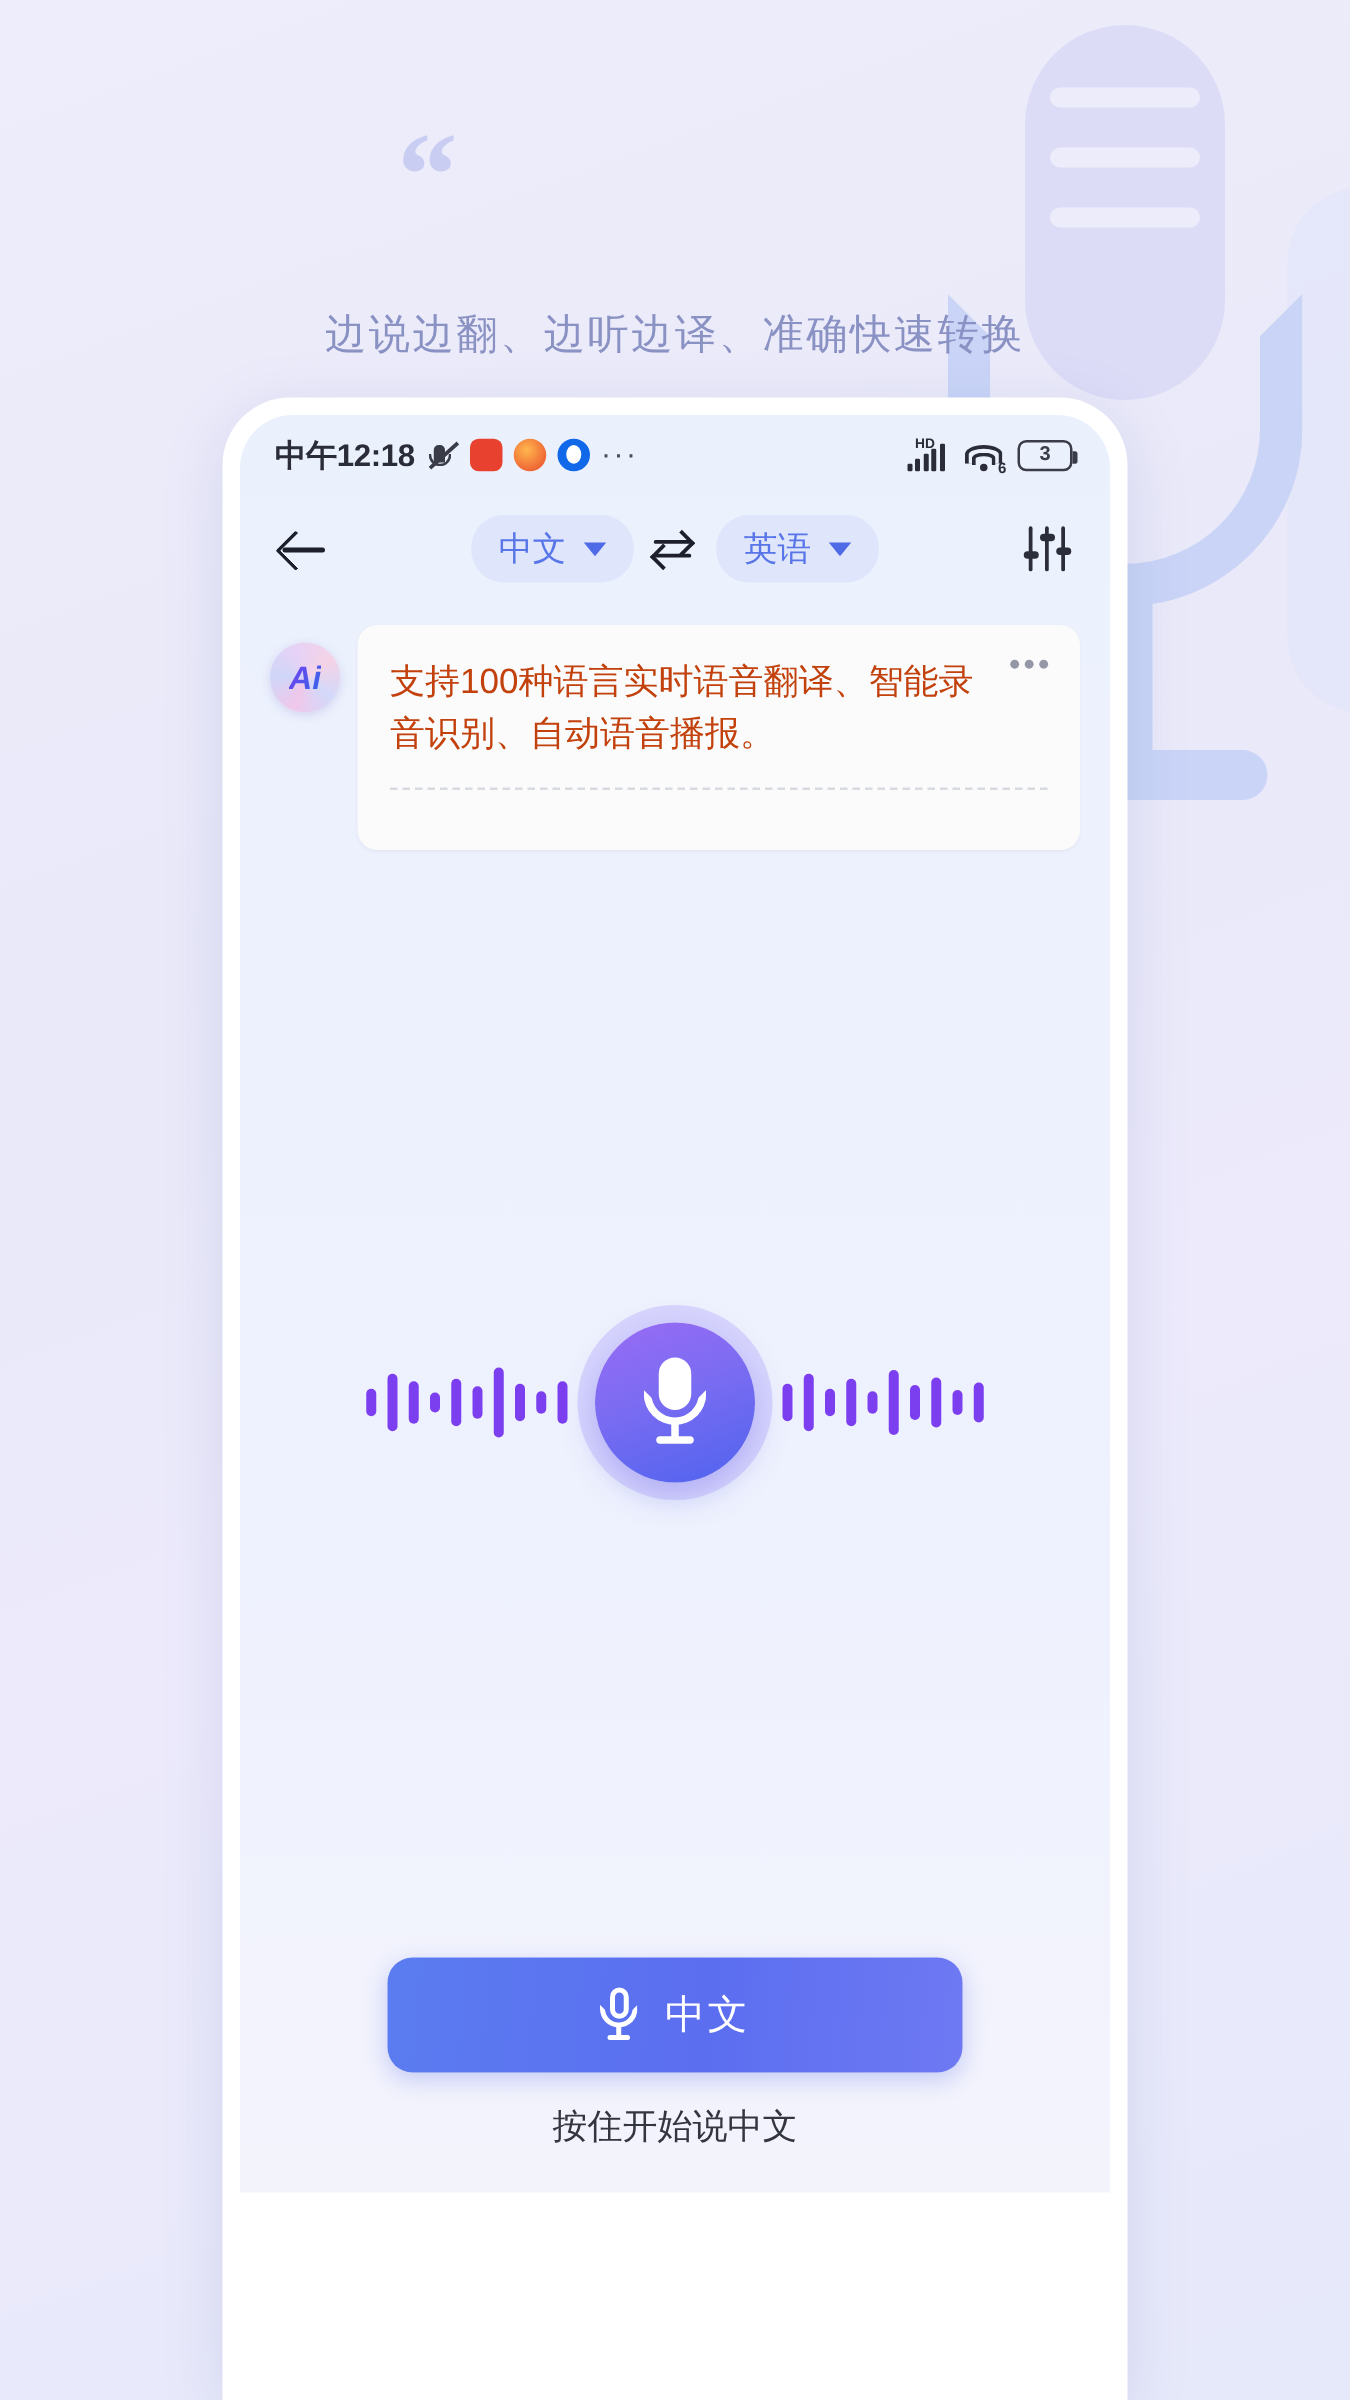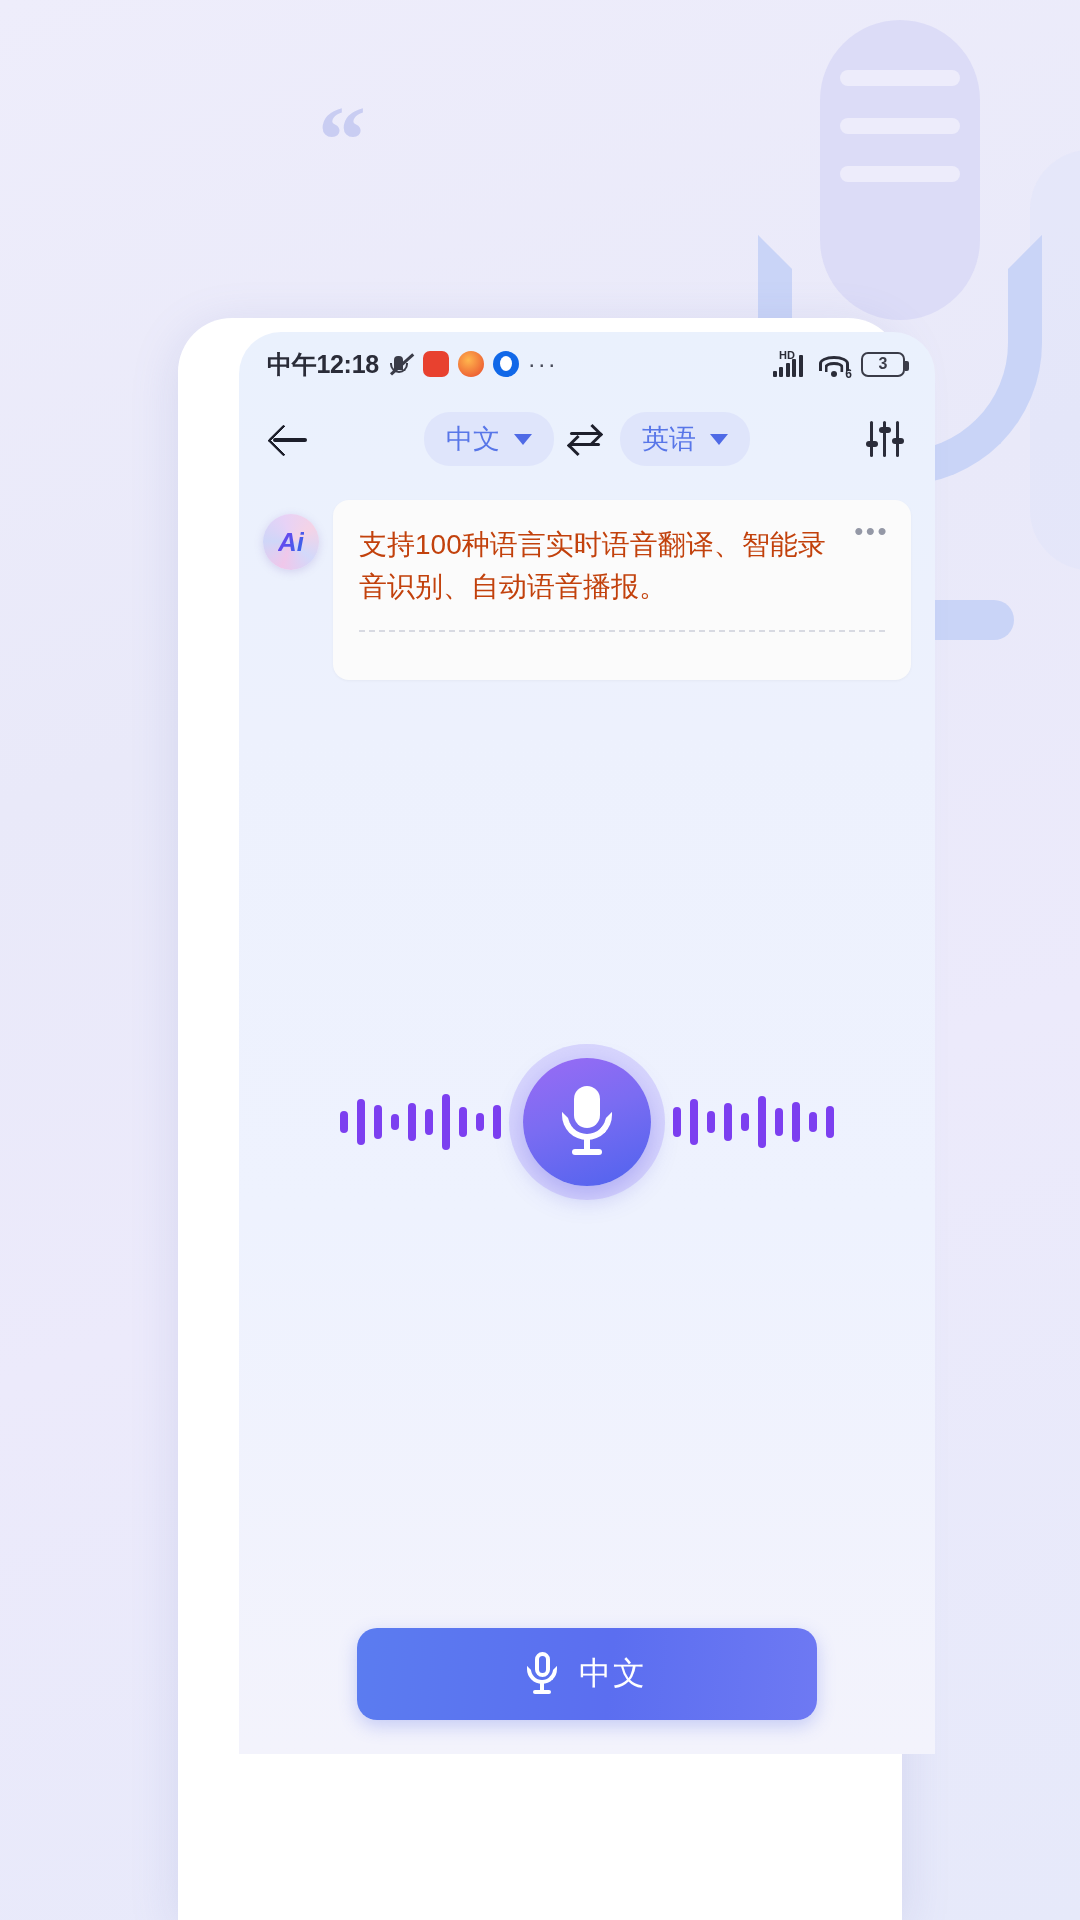--- a/index.html
+++ b/index.html
@@ -41,21 +41,21 @@
            letter-spacing:4px; color:#4b6ce0; }
   .subtitle { position:absolute; top:245px; width:1080px; font-size:33px; color:#8a92c4;
               letter-spacing:2px; }
 
   
   .phone { position:absolute; left:178px; top:318px; width:724px; height:1602px;
            background:#ffffff; border-radius:54px 54px 0 0;
            box-shadow: 0 10px 48px rgba(110,120,190,.18); padding:14px 14px 0 14px; }
   .screen { width:696px; height:1422px; border-radius:42px 42px 0 0; overflow:hidden;
             background:linear-gradient(180deg,#eaf1fd 0%,#edf1fd 28%,#eef2fe 62%,#f3f3fc 100%);
-            position:relative;margin-left:47px; }
+            position:relative; }
 
   
   .statusbar { height:64px; display:flex; align-items:center; justify-content:space-between;
                padding:0 30px 0 28px; }
   .sb-left { display:flex; align-items:center; gap:9px; }
   .sb-time { font-size:25px; font-weight:600; color:#2a2c38; letter-spacing:-.3px;}
   .ic-mute { width:26px; height:26px; position:relative; }
   .ic-mute .body { position:absolute; left:6px; top:5px; width:9px; height:14px;
                    background:#3a3c48; border-radius:4px 4px 0 0;}
   .ic-mute .bowl { position:absolute; left:2px; top:12px; width:18px; height:10px;
@@ -197,20 +197,21 @@
   <div class="line l1"></div>
     <div class="line l2"></div>
     <div class="line l3"></div>
   <div class="arc"></div>
     <div class="stem"></div>
     <div class="base"></div>
 </div>
 
 <div class="header">
   <div class="quote">“</div>
+  <div class="subtitle">边说边翻、边听边译、准确快速转换</div>
 </div>
 
 <div class="phone">
  <div class="screen">
 
   <div class="statusbar">
     <div class="sb-left">
       <div class="sb-time">中午12:18</div>
       <div class="ic-mute">
         <div class="body"></div>
@@ -320,16 +321,17 @@
   <div class="bottom">
     <div class="talkbtn">
       <div class="micglyph sm">
         <span class="cap"></span>
             <span class="arc"></span>
             <span class="stem"></span>
             <span class="base"></span>
       </div>
       <div class="label">中文</div>
     </div>
+    <div class="hint">按住开始说中文</div>
   </div>
 
  </div>
 </div>
 
 </body></html>

